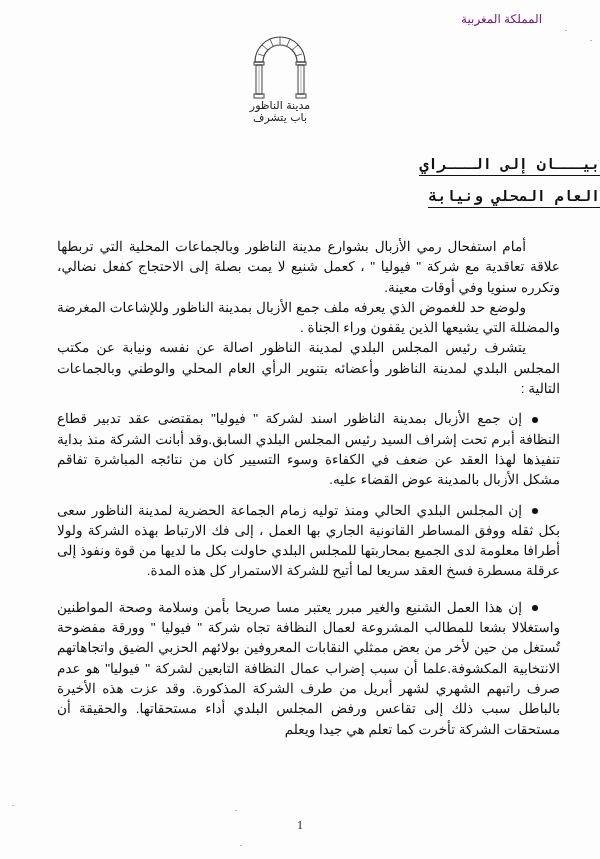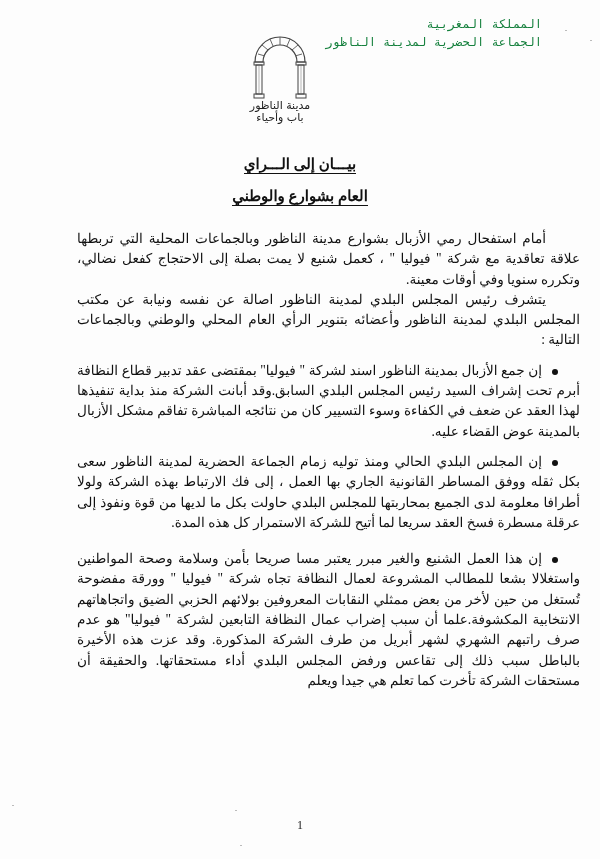--- a/index.html
+++ b/index.html
@@ -17,28 +17,28 @@
     }
     .page {
       position: absolute;
       left: 0; top: 0;
       width: 600px; height: 859px;
       background: #fdfdfd;
     }
     
     .header-block {
       position: absolute;
-      top: 16px;
+      top: 10px;
       right: 58px;
       width: 260px;
       text-align: right;
       font-size: 12px;
       line-height: 18px;
-      font-family: Liberation Mono, monospace;
-      color: #15803d;
+      font-family: Liberation Sans, sans-serif;
+      color: #701a75;
     }
     .header-block div { white-space: nowrap; }
 
     
     .logo {
       position: absolute;
       left: 240px;
       top: 32px;
       width: 80px;
       height: 100px;
@@ -50,45 +50,43 @@
       line-height: 12px;
       color: #222;
       font-family: "DejaVu Sans", sans-serif;
     }
 
     
     .title {
       position: absolute;
       left: 0;
       width: 600px;
-      text-align: center;
       font-weight: bold;
       font-size: 15px;
-      font-family: Liberation Serif, serif;
+      font-family: Liberation Mono, monospace;
     }
     .title span {
       border-bottom: 1.5px solid #111;
       padding-bottom: 1px;
     }
     .title-1 { top: 155px; }
     .title-2 { top: 187px; }
 
     
     .body-text {
       position: absolute;
-      top: 229px;
+      top: 237px;
       left: 57px;
       width: 503px;
       font-size: 13.6px;
       line-height: 20.3px;
       text-align: justify;
       text-align-last: right;
-      font-family: Liberation Serif, serif;
+      font-family: Liberation Sans, sans-serif;
       color: #111;
-      margin-left: 20px;
     }
     .para {
       margin: 0;
       text-indent: 34px;
     }
     .para + .para { margin-top: 0; }
     .bullet {
       margin: 4px 0 0 0;
       text-indent: 22px;
     }
@@ -119,21 +117,20 @@
       background: #bbb;
     }
   </style>
 </head>
 <body>
 
 <div class="page">
 
   <div class="header-block">
     <div>المملكة المغربية</div>
-    <div>الجماعة الحضرية لمدينة الناظور</div>
   </div>
 
   <div class="logo">
     <svg width="62" height="68" viewBox="0 0 62 68">
 
       <path d="M6 30 A25 25 0 0 1 56 30 L48 30 A17 17 0 0 0 14 30 Z" fill="none" stroke="#444" stroke-width="1.2"></path>
       <g stroke="#555" stroke-width="0.9">
         <line x1="9" y1="22" x2="16" y2="24"></line>
         <line x1="13" y1="13" x2="19" y2="18"></line>
         <line x1="21" y1="7" x2="24" y2="14"></line>
@@ -148,32 +145,33 @@
 
       <rect x="7" y="33" width="6" height="29" fill="none" stroke="#444" stroke-width="1"></rect>
       <rect x="49" y="33" width="6" height="29" fill="none" stroke="#444" stroke-width="1"></rect>
       <line x1="10" y1="34" x2="10" y2="61" stroke="#888" stroke-width="0.6"></line>
       <line x1="52" y1="34" x2="52" y2="61" stroke="#888" stroke-width="0.6"></line>
 
       <rect x="5" y="62" width="10" height="4" fill="none" stroke="#444" stroke-width="1"></rect>
       <rect x="47" y="62" width="10" height="4" fill="none" stroke="#444" stroke-width="1"></rect>
     </svg>
     <div class="logo-caption">مدينة الناظور</div>
-    <div class="logo-caption">باب وأحياء</div>
+    <div class="logo-caption">باب يتشرف</div>
   </div>
 
   <div class="title title-1">
     <span>بيـــان إلى الـــراي</span>
   </div>
   <div class="title title-2">
-    <span>العام بشوارع والوطني</span>
+    <span>العام المحلي ونيابة</span>
   </div>
 
   <div class="body-text">
     <p class="para">أمام استفحال رمي الأزبال بشوارع مدينة الناظور وبالجماعات المحلية التي تربطها علاقة تعاقدية مع شركة " فيوليا " ، كعمل شنيع لا يمت بصلة إلى الاحتجاج كفعل نضالي، وتكرره سنويا وفي أوقات معينة.</p>
+    <p class="para">ولوضع حد للغموض الذي يعرفه ملف جمع الأزبال بمدينة الناظور وللإشاعات المغرضة والمضللة التي يشيعها الذين يقفون وراء الجناة .</p>
     <p class="para">يتشرف رئيس المجلس البلدي لمدينة الناظور اصالة عن نفسه ونيابة عن مكتب المجلس البلدي لمدينة الناظور وأعضائه بتنوير الرأي العام المحلي والوطني وبالجماعات التالية :</p>
     <div class="gap"></div>
     <p class="bullet"><span class="dot"></span><span>إن جمع الأزبال بمدينة الناظور اسند لشركة " فيوليا" بمقتضى عقد تدبير قطاع النظافة أبرم تحت إشراف السيد رئيس المجلس البلدي السابق.وقد أبانت الشركة منذ بداية تنفيذها لهذا العقد عن ضعف في الكفاءة وسوء التسيير كان من نتائجه المباشرة تفاقم مشكل الأزبال بالمدينة عوض القضاء عليه.</span></p>
     <div class="gap"></div>
     <p class="bullet"><span class="dot"></span><span>إن المجلس البلدي الحالي ومنذ توليه زمام الجماعة الحضرية لمدينة الناظور سعى بكل ثقله ووفق المساطر القانونية الجاري بها العمل ، إلى فك الارتباط بهذه الشركة ولولا أطرافا معلومة لدى الجميع بمحاربتها للمجلس البلدي حاولت بكل ما لديها من قوة ونفوذ إلى عرقلة مسطرة فسخ العقد سريعا لما أتيح للشركة الاستمرار كل هذه المدة.</span></p>
     <div class="gap"></div>
     <div class="gap"></div>
     <p class="bullet"><span class="dot"></span><span>إن هذا العمل الشنيع والغير مبرر يعتبر مسا صريحا بأمن وسلامة وصحة المواطنين واستغلالا بشعا للمطالب المشروعة لعمال النظافة تجاه شركة " فيوليا " وورقة مفضوحة تُستغل من حين لأخر من بعض ممثلي النقابات المعروفين بولائهم الحزبي الضيق واتجاهاتهم الانتخابية المكشوفة.علما أن سبب إضراب عمال النظافة التابعين لشركة " فيوليا" هو عدم صرف راتبهم الشهري لشهر أبريل من طرف الشركة المذكورة. وقد عزت هذه الأخيرة بالباطل سبب ذلك إلى تقاعس ورفض المجلس البلدي أداء مستحقاتها. والحقيقة أن مستحقات الشركة تأخرت كما تعلم هي جيدا ويعلم</span></p>
   </div>
 

